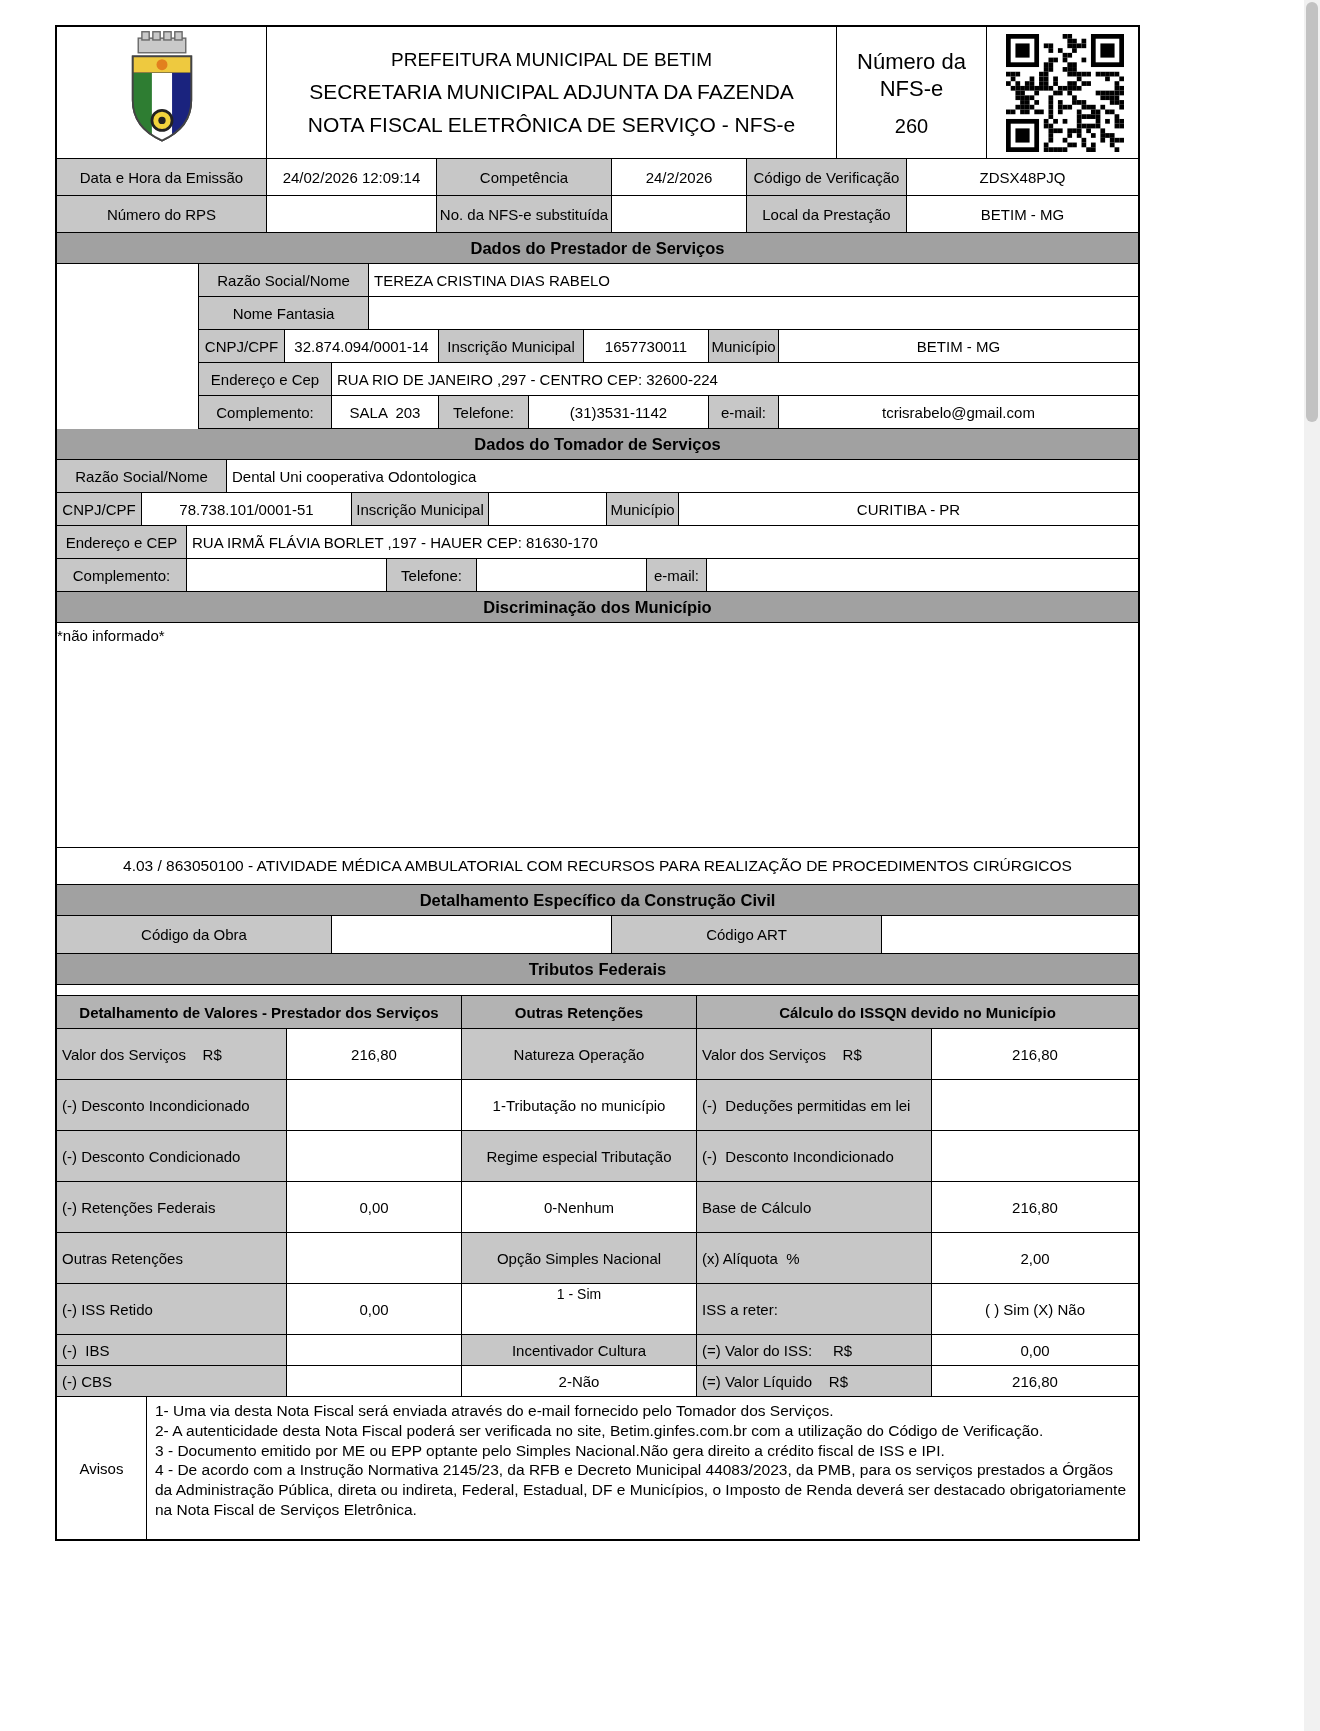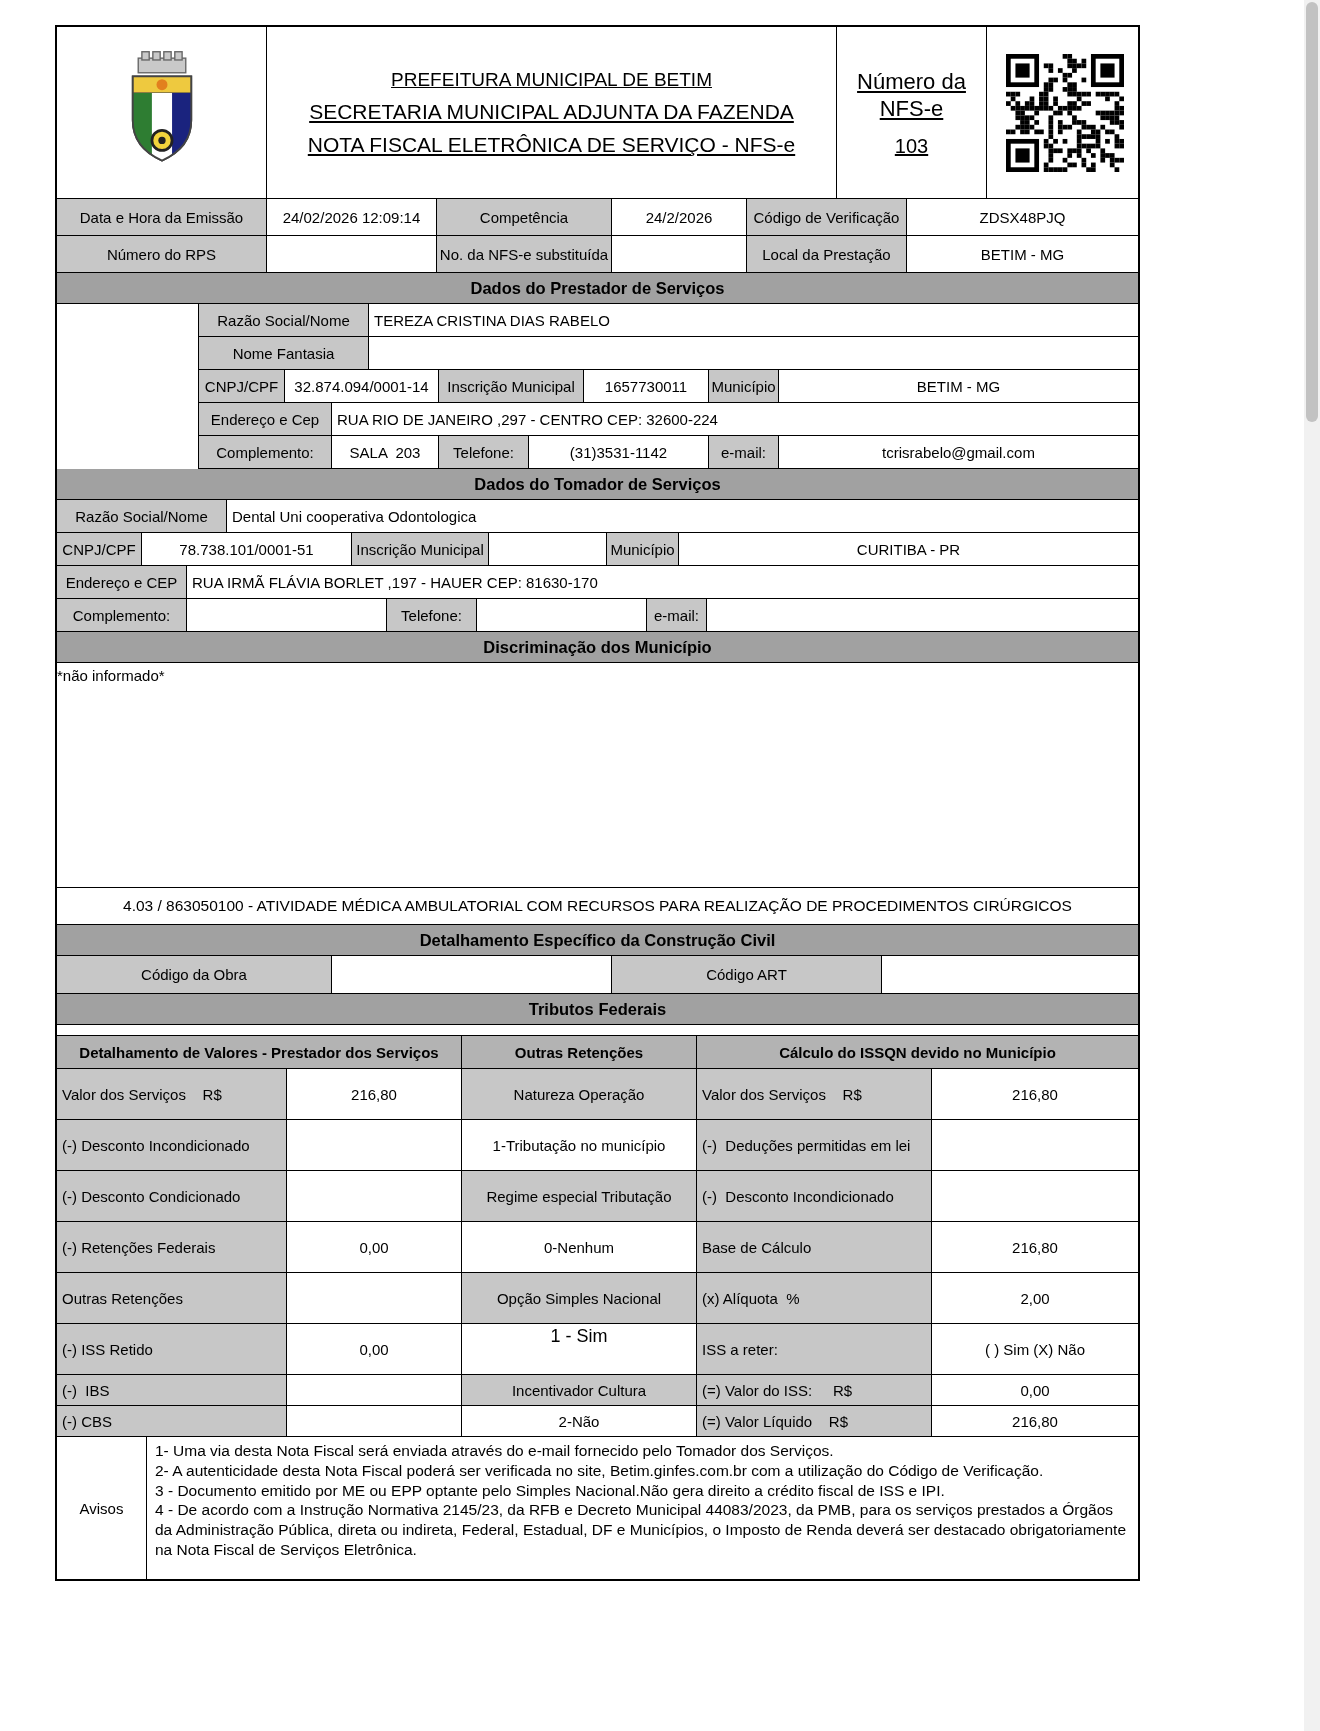--- a/index.html
+++ b/index.html
@@ -19,41 +19,41 @@
   .g { background: #c7c7c7; }
   .plain { border-right: none; }
 
   .h33 { height: 33px; } .h37 { height: 37px; } .h38 { height: 38px; }
   .h39 { height: 51px; justify-content: space-between; } .h31 { height: 31px; }
 
   .band { height: 31px; display: flex; align-items: center; justify-content: center;
     background: #a1a1a1; border-bottom: 1px solid #000; font-weight: bold; font-size: 16.5px; }
 
   
-  .hdr { height: 172px; text-decoration: underline; }
+  .hdr { height: 132px; }
   .hdr .titles { flex-direction: column; gap: 9px; white-space: normal; text-align: center; }
   .t1 { font-size: 19px; }
   .t2 { font-size: 21px; }
   .numcell { flex-direction: column; white-space: normal; text-align: center; }
   .numlbl { font-size: 22px; line-height: 1.25; }
   .numval { font-size: 20px; margin-top: 12px; }
 
   
   .sect { display: flex; }
   .spacer { flex: 0 0 142px; border-right: 1px solid #000; background: #fff; }
   .sect-rows { flex: 1 1 auto; min-width: 0; }
 
   .discbody { height: 225px; border-bottom: 1px solid #000; padding: 4px 0;
     font-size: 15px; background: #fff; }
 
   .gapRow { height: 10px; }
   .colheads { border-top: 1px solid #000; height: 34px; }
   .colheads .c { background: #b3b3b3; font-weight: bold; }
   .mid { justify-content: center; }
-  .top { align-items: flex-start; padding-top: 2px; font-size: 18px; }
+  .top { align-items: flex-start; padding-top: 2px; font-size: 14px; }
 
   .avisos { border-bottom: none; min-height: 142px; }
   .avisos-lbl { width: 90px; flex: 0 0 90px; }
   .avisos-text { flex: 1 1 auto; padding: 4px 8px; font-size: 15.5px;
     line-height: 1.28; white-space: normal; }
 
   
   .scrollbar { position: absolute; right: 0; top: 0; width: 16px; height: 1731px;
     background: #f1f1f1; }
   .scroll-thumb { position: absolute; left: 2px; top: 2px; width: 12px; height: 420px;
@@ -90,21 +90,21 @@
         <circle cx="60" cy="100" r="4" fill="#222"></circle>
       </svg>
     </div>
     <div class="c titles" style="width:570px">
       <div class="t1">PREFEITURA MUNICIPAL DE BETIM</div>
       <div class="t2">SECRETARIA MUNICIPAL ADJUNTA DA FAZENDA</div>
       <div class="t2">NOTA FISCAL ELETRÔNICA DE SERVIÇO - NFS-e</div>
     </div>
     <div class="c numcell" style="width:150px">
       <div class="numlbl">Número da NFS-e</div>
-      <div class="numval">103</div>
+      <div class="numval">260</div>
     </div>
     <div class="c" style="width:155px">
       <svg width="118" height="118" viewBox="0 0 115 115">
           <rect width="114.99999999999999" height="114.99999999999999" fill="#fff"></rect>
           <rect x="55.199999999999996" y="0" width="4.6" height="4.6" fill="#000"></rect>
           <rect x="59.8" y="0" width="4.6" height="4.6" fill="#000"></rect>
           <rect x="59.8" y="4.6" width="4.6" height="4.6" fill="#000"></rect>
           <rect x="64.39999999999999" y="4.6" width="4.6" height="4.6" fill="#000"></rect>
           <rect x="73.6" y="4.6" width="4.6" height="4.6" fill="#000"></rect>
           <rect x="36.8" y="9.2" width="4.6" height="4.6" fill="#000"></rect>

